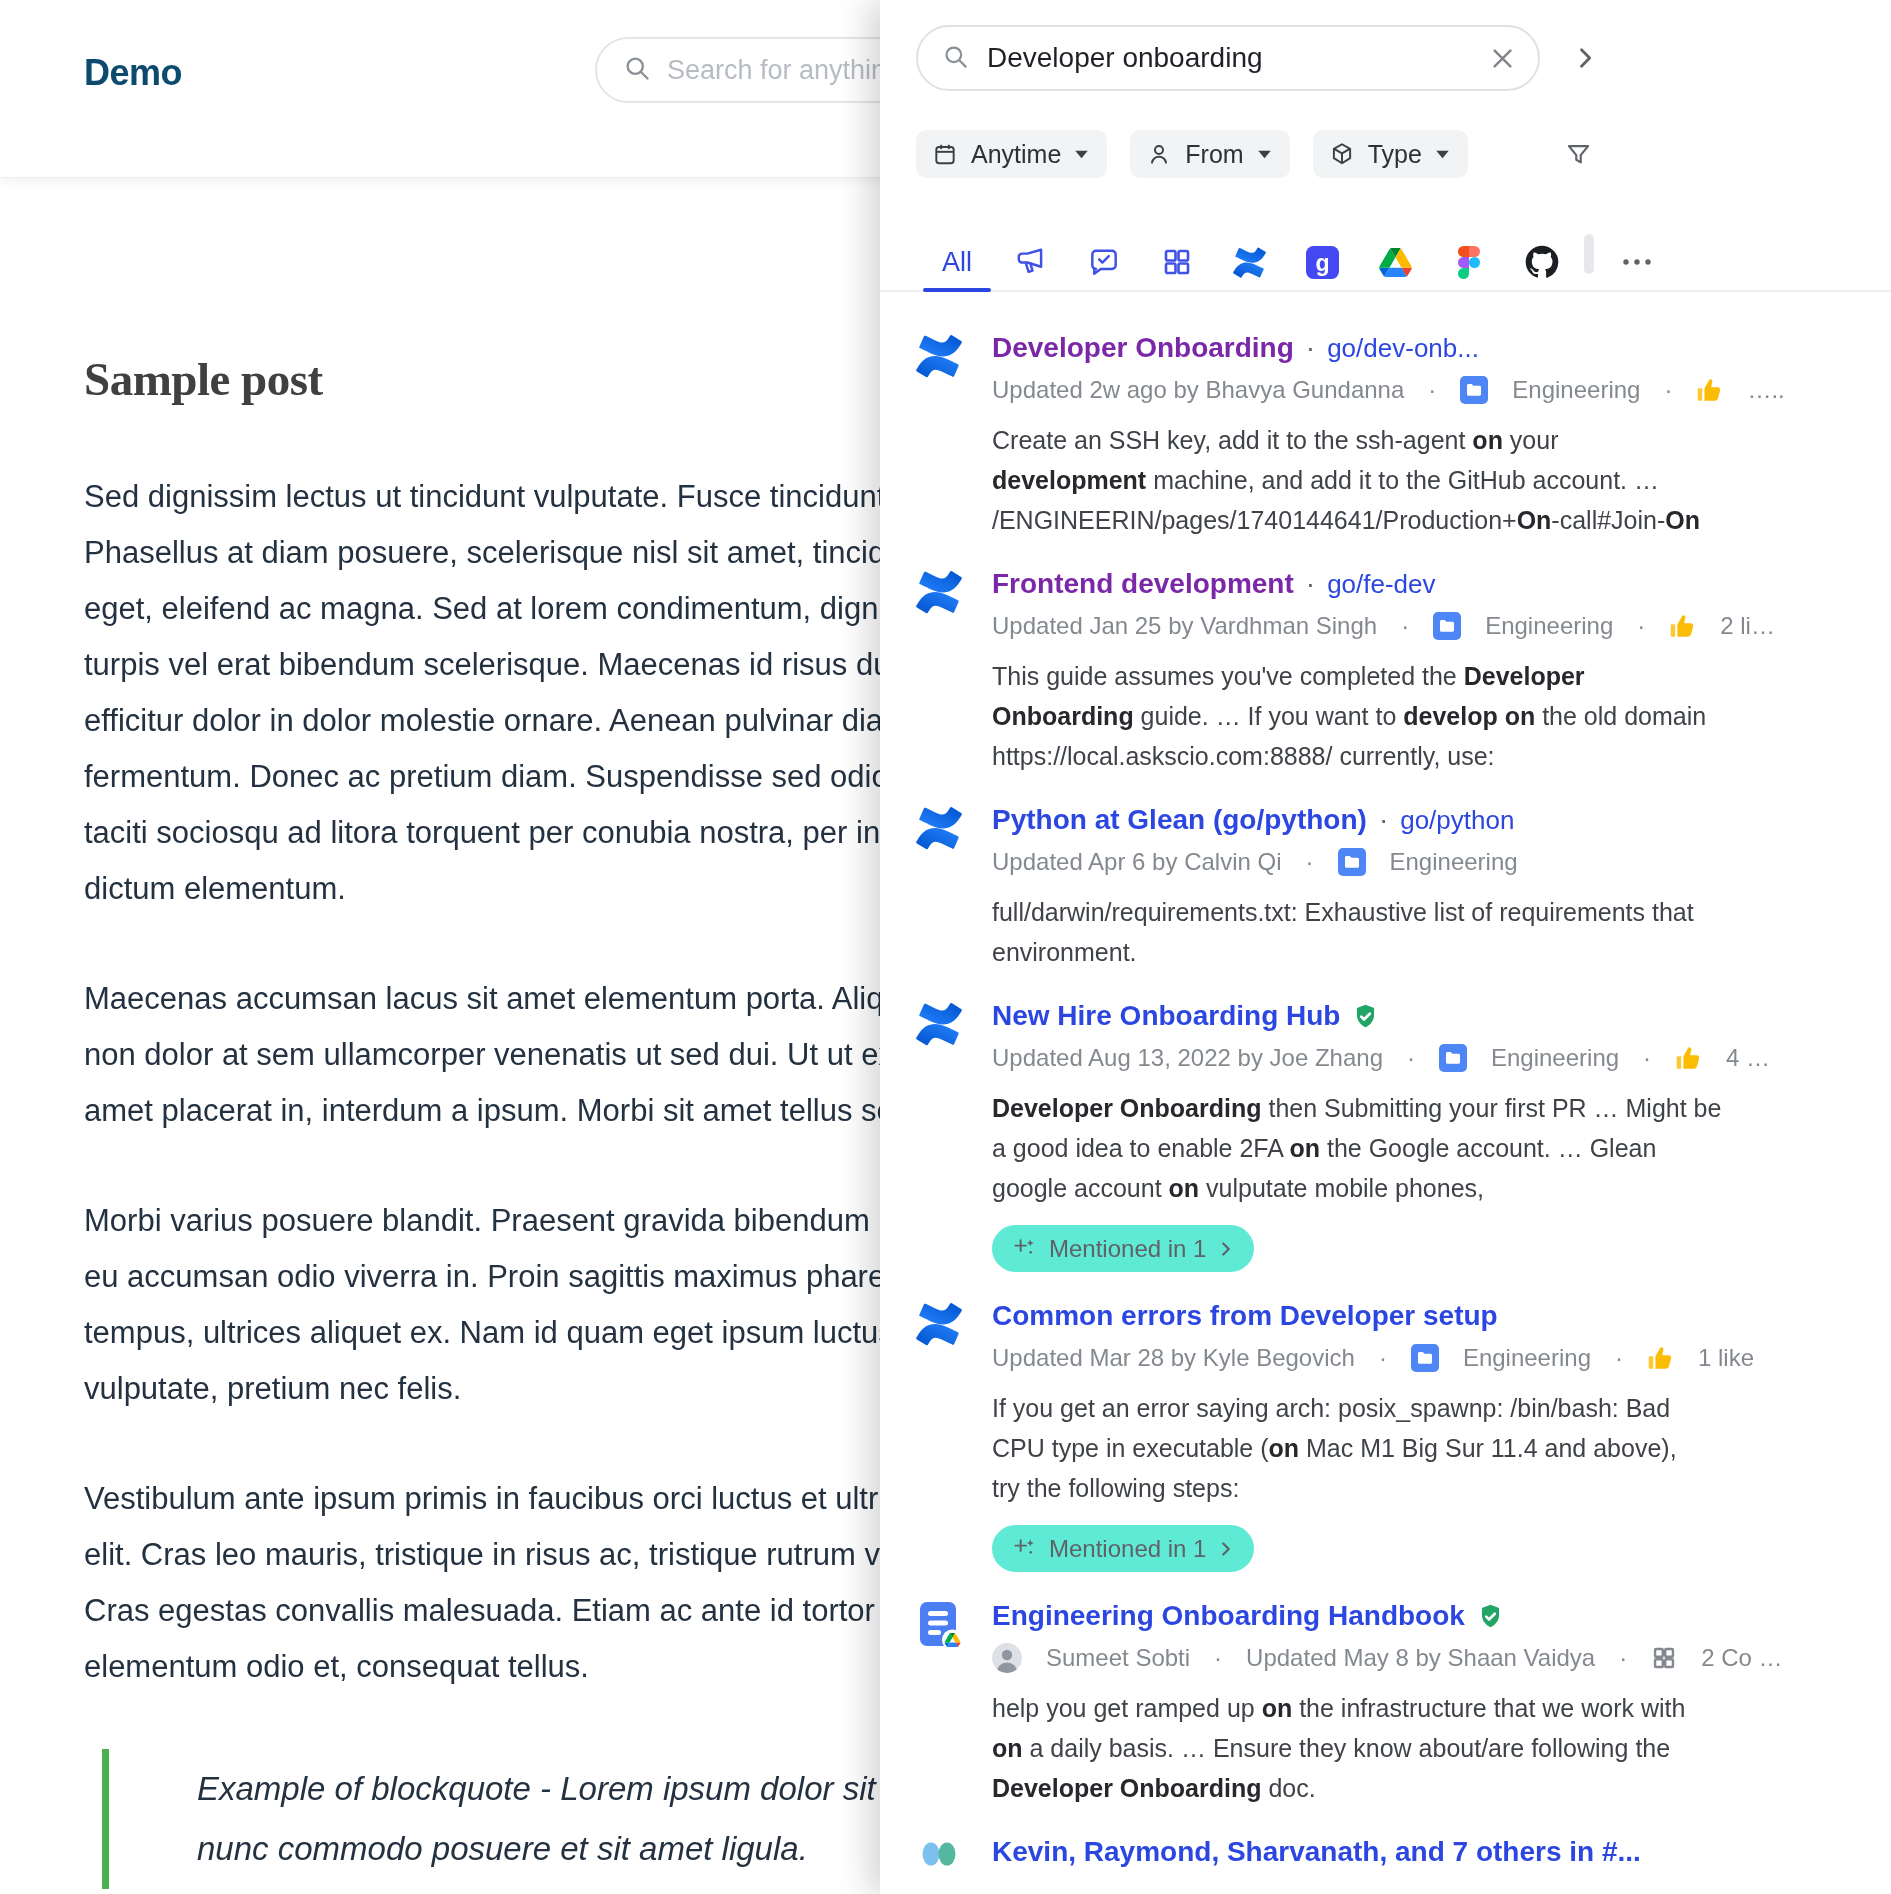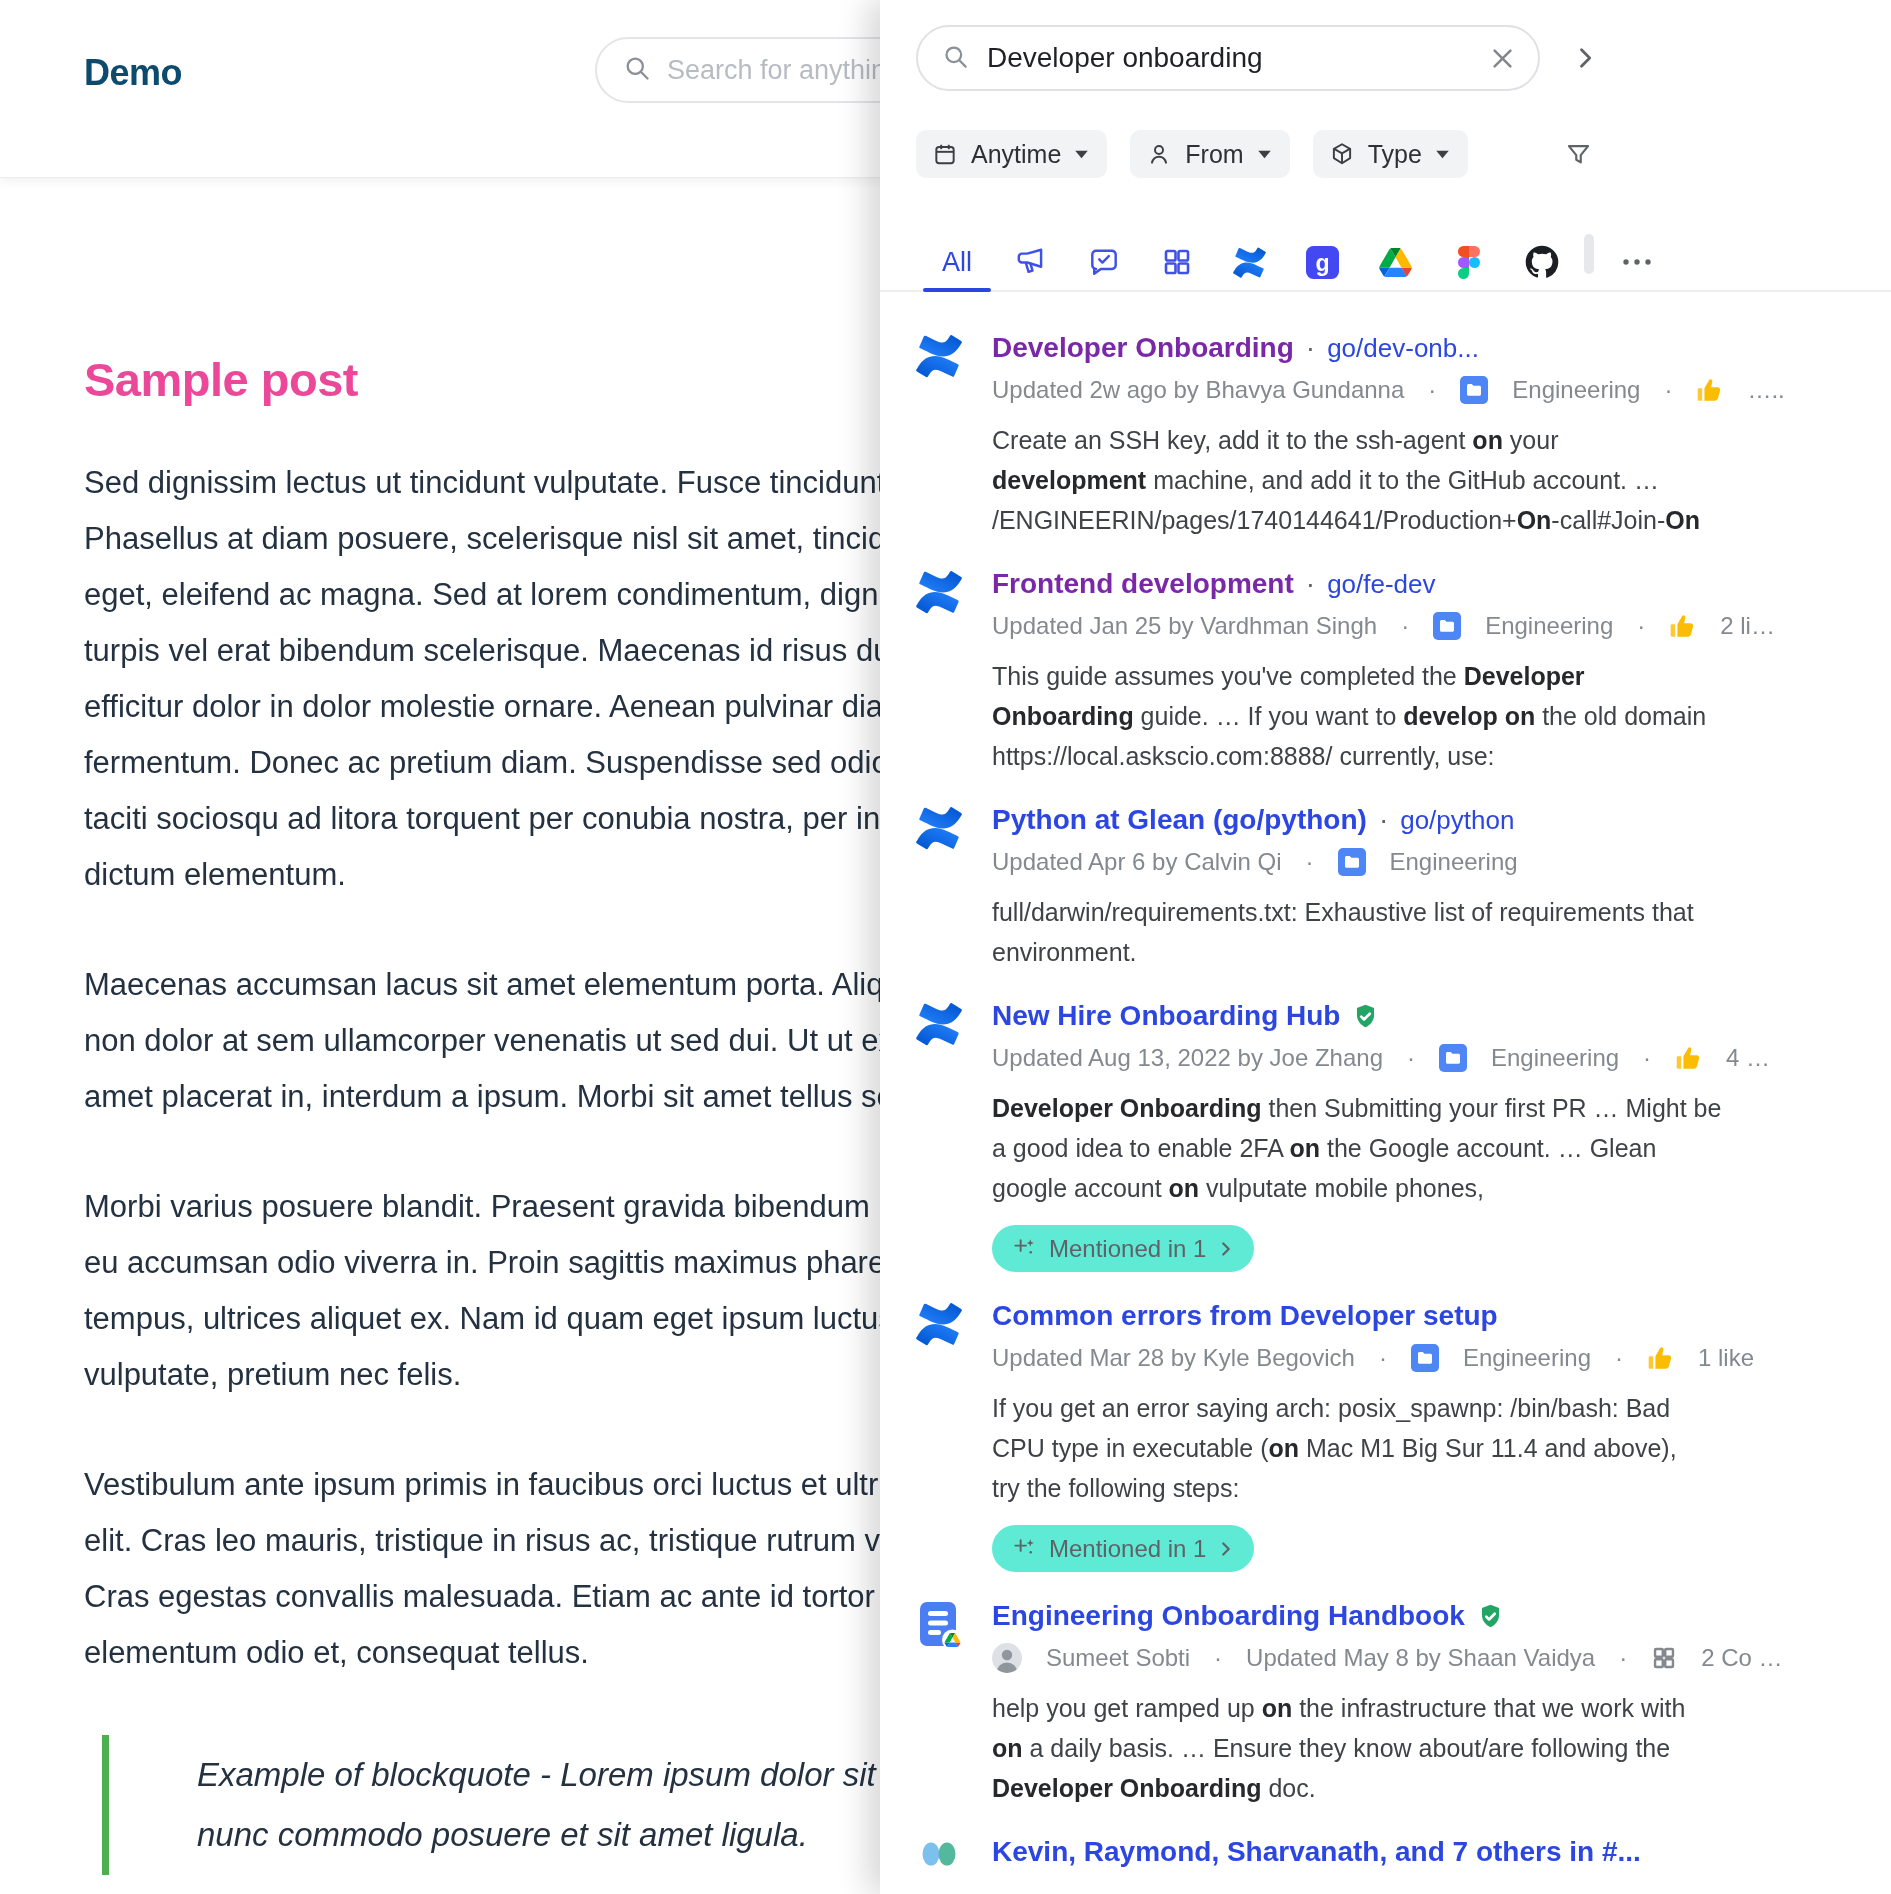--- a/index.html
+++ b/index.html
@@ -9,21 +9,21 @@
   
   .page { position:absolute; inset:0; background:#fff; }
   .site-header { position:absolute; top:0; left:0; right:0; height:178px; background:#fff;
     border-bottom:1px solid #ececec; box-shadow:0 4px 10px rgba(0,0,0,.05); }
   .brand { position:absolute; left:84px; top:52px; font-size:36px; font-weight:700; color:#0c4a6e; letter-spacing:-.5px; }
   .hdr-search { position:absolute; left:595px; top:37px; width:600px; height:66px; border:2px solid #e3e5e8;
     border-radius:34px; display:flex; align-items:center; padding-left:26px; gap:16px; background:#fff; overflow:hidden; }
   .hdr-search .ph { font-size:27px; color:#b7bcc2; white-space:nowrap; }
 
   .article { position:absolute; left:84px; top:352px; width:1100px; }
-  .article h1 { font-size:47px; font-weight:700; color:#ec4899; letter-spacing:-.5px; margin-bottom:48px; }
+  .article h1 { font-size:47px; font-weight:700; color:#404040; letter-spacing:-.5px; margin-bottom:63px;font-family:Liberation Serif, serif; }
   .para { margin-bottom:54px; }
   .line { font-size:31px; line-height:56px; color:#233140; white-space:nowrap; }
   blockquote.bq { margin-left:18px; border-left:7px solid #4caf50; padding:10px 0 10px 88px; font-style:italic; }
   .bq .line { font-size:33px; line-height:60px; }
 
   
   .panel { position:absolute; top:0; left:832px; width:1059px; height:1894px; background:#fff; z-index:10;
     box-shadow:-12px 0 30px rgba(0,0,0,.16); padding:0 30px 0 36px; overflow:hidden;margin-left:48px; }
 
   .search-row { margin-top:25px; display:flex; align-items:center; }

